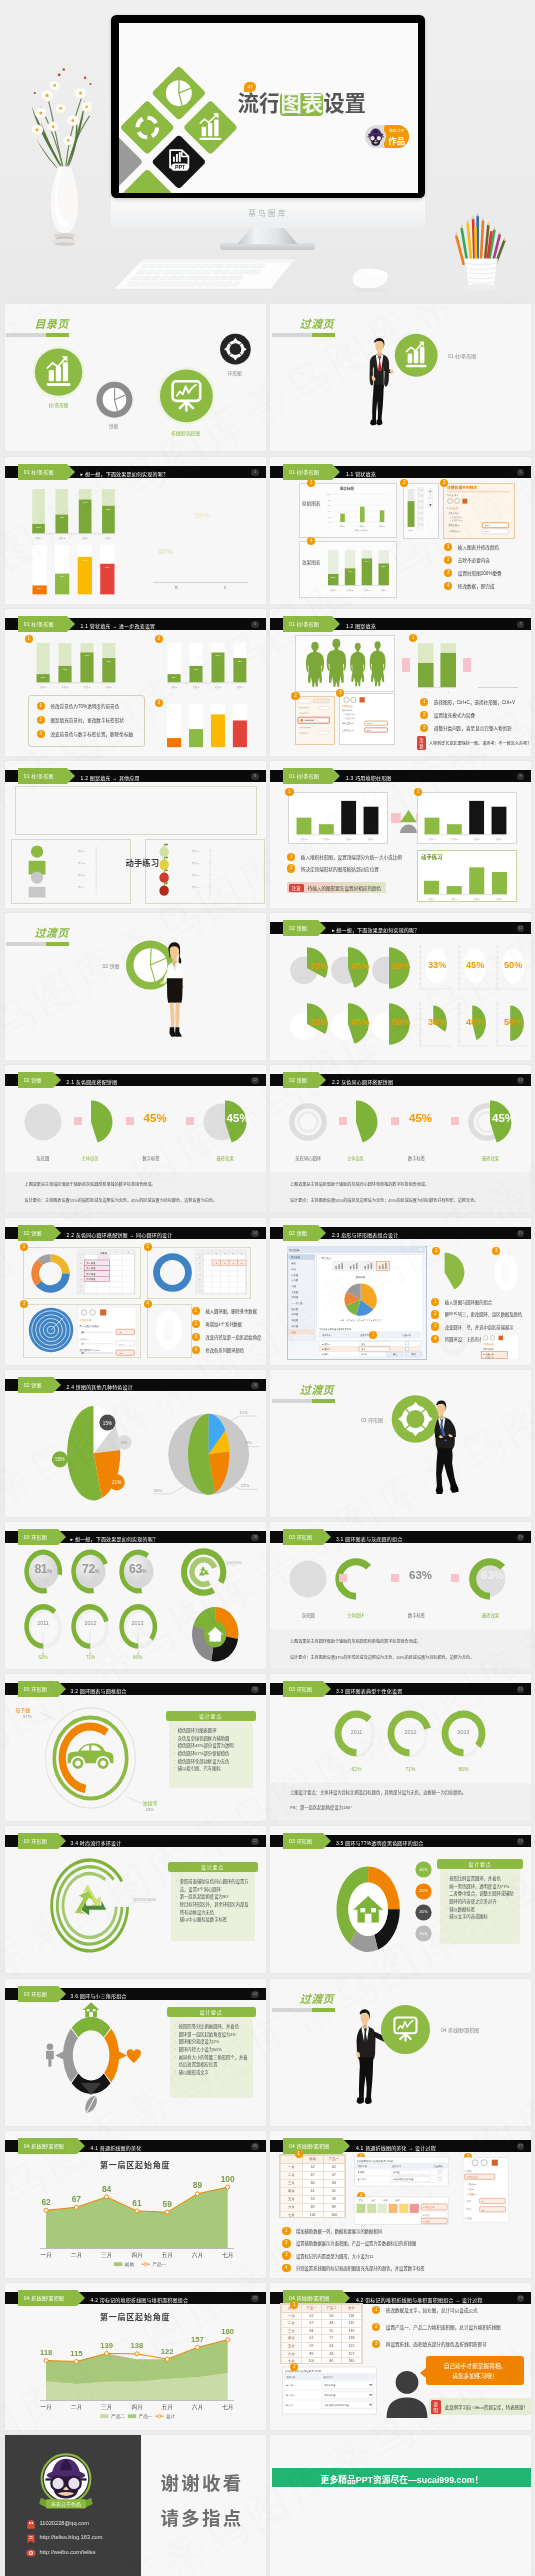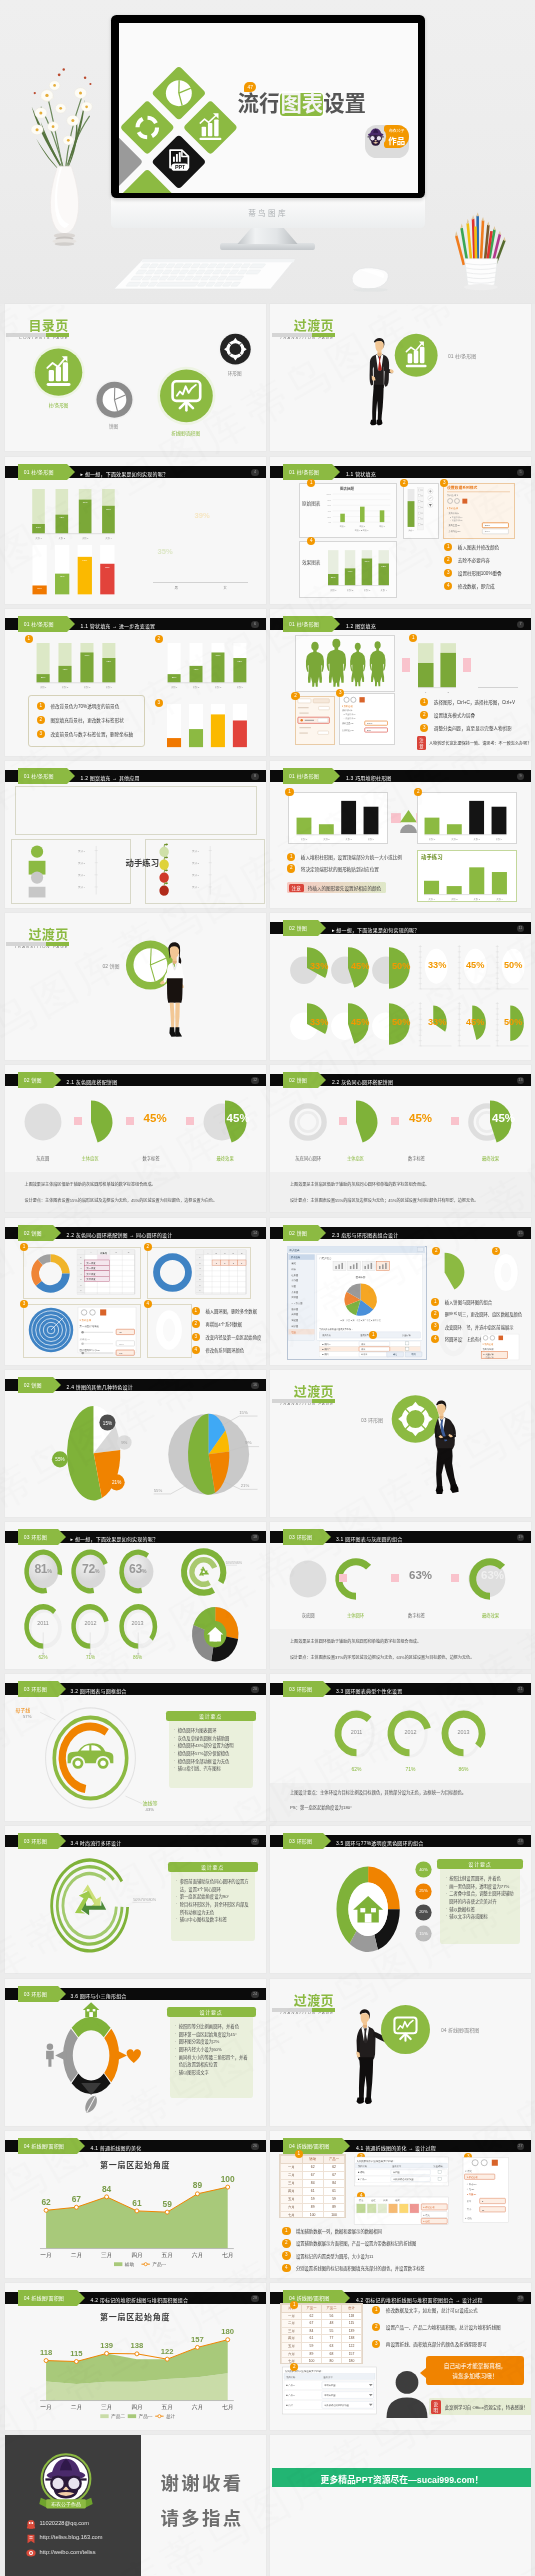--- a/index.html
+++ b/index.html
@@ -36,21 +36,21 @@
            display:flex;align-items:center;}
   .hdr-tag .lbl{font-size:5px;color:#fff;padding:0 4.6px 0 6.1px;white-space:nowrap;letter-spacing:0.2px;}
   .hdr-tag .arrow{position:absolute;right:-8px;top:0;width:0;height:0;
            border-top:8px solid transparent;border-bottom:8px solid transparent;border-left:8px solid #8cba42;}
   .hdr-sub{position:absolute;top:12.5px;font-size:5px;color:#fff;white-space:nowrap;letter-spacing:0.2px;}
   .hdr-num{position:absolute;right:6.9px;top:11.5px;width:7.3px;height:7.3px;border-radius:50%;
            background:#333;color:#9a9a9a;font-size:3.8px;line-height:7.3px;text-align:center;}
 
   
   .tp{position:absolute;left:0px;top:10.7px;width:64px;text-align:right;}
-  .tp .cn{font-size:13px;font-weight:bold;color:#8cba42;letter-spacing:0.4px;}
+  .tp .cn{font-size:11px;font-weight:bold;font-style:italic;color:#8cba42;letter-spacing:0.4px;}
   .tp .en{font-size:4px;font-style:italic;color:#777;letter-spacing:1.2px;margin-top:1.5px;}
   .tp-bar{position:absolute;left:1.5px;top:29px;width:63px;height:3.8px;background:#d5d5d5;}
   .tp-bar i{position:absolute;right:0;top:0;width:23px;height:3.8px;background:#8cba42;}
 
   .cap{position:absolute;font-size:4.6px;color:#8cba42;white-space:nowrap;}
   .cap-g{position:absolute;font-size:4.6px;color:#8a8a8a;white-space:nowrap;}
   .txt{position:absolute;font-size:4.6px;color:#4a4a4a;white-space:nowrap;}
   .num-badge{position:absolute;width:8.4px;height:8.4px;border-radius:50%;background:#f39800;
              color:#fff;font-size:4.6px;line-height:8.4px;text-align:center;}
   .bullets{position:absolute;}
@@ -307,21 +307,21 @@
         </g>
       </svg>
 
       <div style="position:absolute;left:119px;top:70px;">
         <div style="position:absolute;left:6.9px;top:-10.7px;width:11.5px;height:10px;background:#f39800;border-radius:5.4px 5.4px 5.4px 0.8px;color:#fff;font-size:5px;line-height:10px;text-align:center;">47</div>
         <div style="font-size:21.4px;font-weight:bold;color:#555555;letter-spacing:0px;white-space:nowrap;line-height:23px;">
           <span style="color:#555555;">流行</span><span style="display:inline-block;background:#8cba42;color:#f4f4f4;border-radius:3.8px;box-shadow:0 0 0 1.9px #ffffff;">图表</span><span style="color:#555555;">设置</span>
         </div>
       </div>
 
-      <div style="position:absolute;left:246px;top:102px;width:44px;height:33px;background:#dcdcdc;border-radius:11.5px;">
+      <div style="position:absolute;left:246px;top:102px;width:44px;height:23px;background:#dcdcdc;border-radius:11.5px;">
         <div style="position:absolute;left:19px;top:0;width:25px;height:23px;background:#f39800;border-radius:3.1px 11.5px 11.5px 3.1px;"></div>
         <svg style="position:absolute;left:0.8px;top:0.8px;" width="21.4" height="21.4" viewBox="0 0 28 28">
           <circle cx="14" cy="14" r="13.6" fill="#dcdcdc"></circle>
           <path d="M6.5 11.2 Q8 3.4 14 3.4 Q20 3.4 21.5 11.2 Z" fill="#4a2a6b"></path>
           <path d="M14 3.4 Q10.8 5.6 10.6 11.2 L17.4 11.2 Q17.2 5.6 14 3.4Z" fill="#30194a"></path>
           <ellipse cx="14" cy="11.5" rx="10.2" ry="2.7" fill="#4a2a6b"></ellipse>
           <path d="M7 12 L21 12 L20 19 Q20 26 14 26 Q8 26 8 19 Z" fill="#2b1a3a"></path>
           <path d="M12.2 19 Q14 17.6 15.8 19 Q14 21.6 12.2 19Z" fill="#f2cfa8"></path>
           <path d="M10.6 21.6 Q14 20.4 17.4 21.6 Q14 24.6 10.6 21.6Z" fill="#f2cfa8"></path>
           <rect x="3.4" y="13.6" width="21.2" height="1.3" fill="#2b1a3a"></rect>

